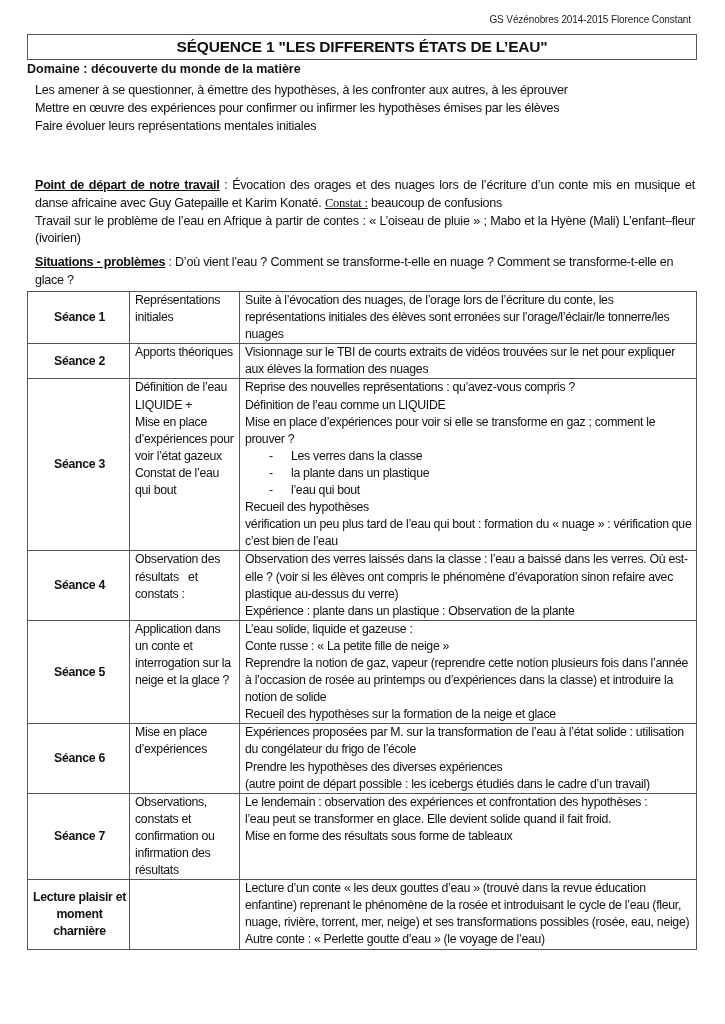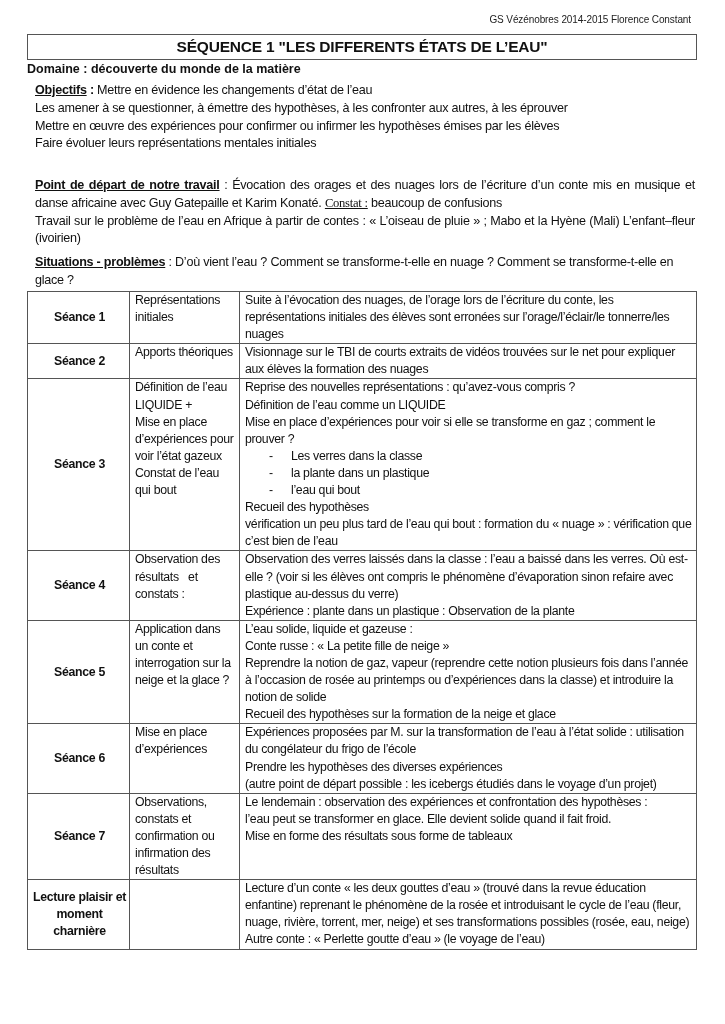--- a/index.html
+++ b/index.html
@@ -55,21 +55,20 @@
 
 <div class="page">
 
   <div class="header-line">GS Vézénobres  2014-2015  Florence Constant</div>
 
   <div class="title-box">SÉQUENCE 1 "LES DIFFERENTS ÉTATS DE L’EAU"</div>
 
   <div class="subtitle">Domaine : découverte du monde de la matière</div>
 
   <div class="text-block" style="top:82px;">
-    <p class="para"><span class="lbl">Objectifs</span><b> : </b><span>Mettre en évidence les changements d’état de l’eau</span></p>
     <p class="para">Les amener à se questionner, à émettre des hypothèses, à les confronter aux autres, à les éprouver</p>
     <p class="para">Mettre en œuvre des expériences pour confirmer ou infirmer les hypothèses émises par les élèves</p>
     <p class="para">Faire évoluer leurs représentations mentales initiales</p>
   </div>
 
   <div class="text-block just" style="top:177px;">
     <p class="para"><span class="lbl">Point de départ de notre travail</span><span> : </span><span>Évocation des orages et des nuages lors de  l’écriture d’un conte mis en musique et danse africaine avec Guy Gatepaille et Karim Konaté. </span><span class="ul">Constat :</span><span> beaucoup de confusions</span></p>
     <p class="para">Travail sur le problème de l’eau en Afrique à partir de contes : «  L’oiseau de pluie » ; Mabo et la Hyène (Mali) L’enfant–fleur (ivoirien)</p>
   </div>
 
@@ -126,21 +125,21 @@
           <span class="line"><span class="b">Reprendre la notion de gaz, vapeur</span><span> (reprendre cette notion plusieurs fois dans l’année à l’occasion de rosée au printemps ou d’expériences dans la classe)</span><span class="b"> et introduire la notion de solide</span></span>
           <span class="line b">Recueil des hypothèses sur la formation de la neige et glace</span>
         </td>
       </tr>
       <tr>
         <td class="c1">Séance 6</td>
         <td class="c2">Mise en place d’expériences</td>
         <td class="c3">
           <span class="line"><span>Expériences proposées par M. sur </span><span class="b">la transformation de l’eau à l’état solide : utilisation du congélateur du frigo de l’école</span></span>
           <span class="line b">Prendre les hypothèses des diverses expériences</span>
-          <span class="line"><span class="b">(autre point de départ</span><span> possible : les </span><span class="b">icebergs</span><span> étudiés dans le voyage d’un projet)</span></span>
+          <span class="line"><span class="b">(autre point de départ</span><span> possible : les </span><span class="b">icebergs</span><span> étudiés dans le cadre d’un travail)</span></span>
         </td>
       </tr>
       <tr>
         <td class="c1">Séance 7</td>
         <td class="c2">Observations, constats et confirmation ou infirmation des résultats</td>
         <td class="c3">
           <span class="line">Le lendemain : observation des expériences et confrontation des hypothèses : </span>
           <span class="line"><span>l’eau peut se transformer en glace. Elle devient </span><span class="b">solide</span><span> quand il fait froid.</span></span>
           <span class="line">Mise en forme des résultats sous forme de tableaux</span>
         </td>

